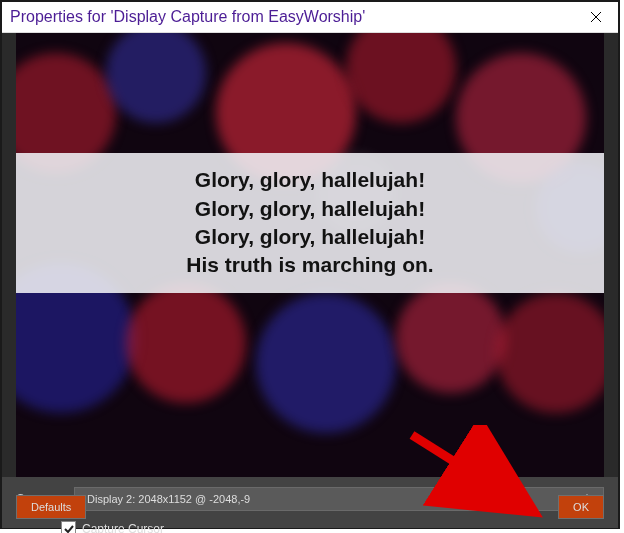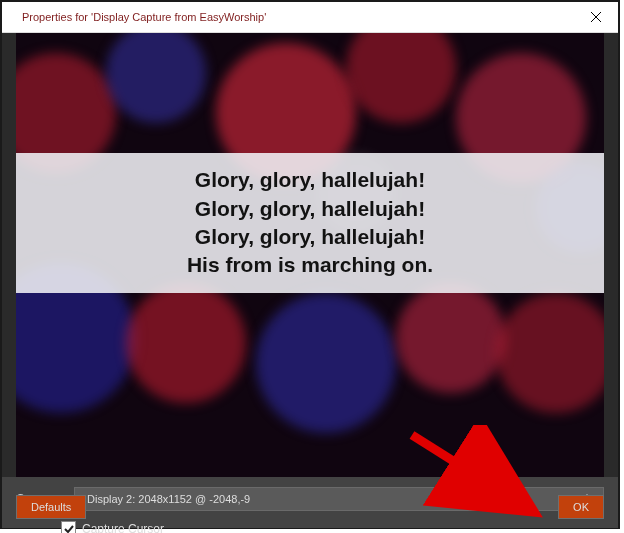--- a/index.html
+++ b/index.html
@@ -1,18 +1,18 @@
 <!DOCTYPE html>
 <html><head>
 <meta charset="utf-8">
 <style>
   html,body{margin:0;padding:0;width:624px;height:533px;font-family:"Segoe UI",Arial,sans-serif;background:#fff;overflow:hidden}
   .window{position:relative;width:620px;height:529px;border:2px solid #1a1a1a;background:#fff;box-sizing:border-box}
   .titlebar{height:30px;background:#fff;display:flex;align-items:center;justify-content:space-between;border-bottom:1px solid #ddd}
-  .title-text{font-size:11px;color:#7f1d1d;padding-left:20px}
+  .title-text{font-size:16px;color:#4c1d95;padding-left:8px}
   .close-btn{width:45px;height:30px;display:flex;align-items:center;justify-content:center;cursor:pointer}
   .close-btn svg{width:10px;height:10px}
   .body{position:relative;height:495px;background:#434343}
   .preview-zone{position:relative;margin:0;height:444px;background:#2a2a2a;display:flex}
   .side-bar-dark{width:14px;background:#2a2a2a}
   .preview{position:relative;flex:1;background:#100510;overflow:hidden}
   .bokeh{position:absolute;border-radius:50%;filter:blur(6px)}
   .banner{position:absolute;left:0;right:0;top:120px;height:140px;background:rgba(240,240,245,0.88);display:flex;flex-direction:column;justify-content:center;align-items:center}
   .lyric{font-family:Arial,sans-serif;font-weight:700;font-size:21px;color:#121212;line-height:1.35;text-align:center}
   .controls{padding:10px 14px 0 14px;color:#ddd;font-size:12px}
@@ -61,21 +61,21 @@
         <div class="bokeh" style="width:120px;height:120px;left:110px;top:250px;background:rgba(200,30,50,0.55)"></div>
         <div class="bokeh" style="width:140px;height:140px;left:240px;top:260px;background:rgba(50,50,190,0.5)"></div>
         <div class="bokeh" style="width:110px;height:110px;left:380px;top:250px;background:rgba(200,40,70,0.55)"></div>
         <div class="bokeh" style="width:120px;height:120px;left:480px;top:260px;background:rgba(190,30,50,0.5)"></div>
         <div class="bokeh" style="width:80px;height:80px;left:300px;top:120px;background:rgba(255,255,255,0.1)"></div>
 
         <div class="banner">
           <div class="lyric">Glory, glory, hallelujah!</div>
           <div class="lyric">Glory, glory, hallelujah!</div>
           <div class="lyric">Glory, glory, hallelujah!</div>
-          <div class="lyric">His from is marching on.</div>
+          <div class="lyric">His truth is marching on.</div>
         </div>
       </div>
       <div class="side-bar-dark"></div>
     </div>
 
     <div class="controls">
       <div class="row">
         <div class="label">Cursor</div>
         <div class="dropdown">
           <span>Display 2: 2048x1152 @ -2048,-9</span>

